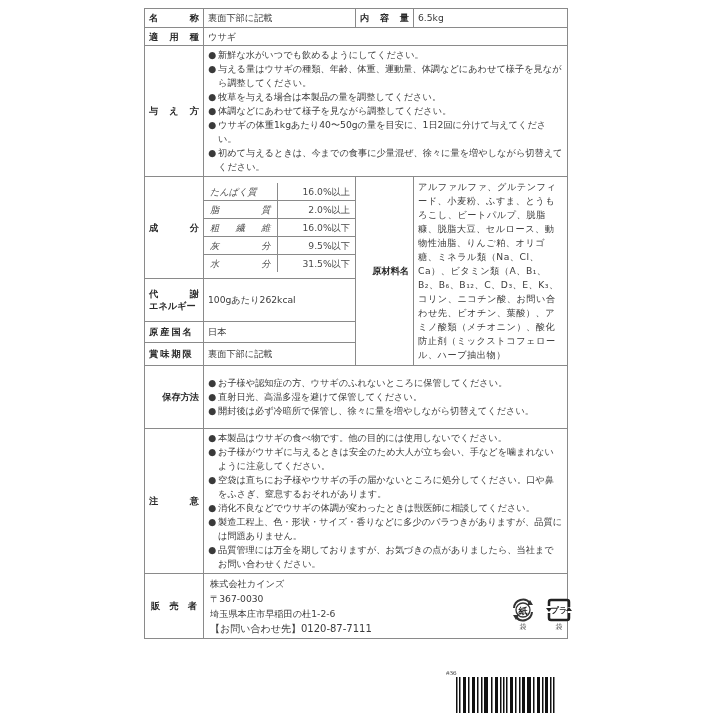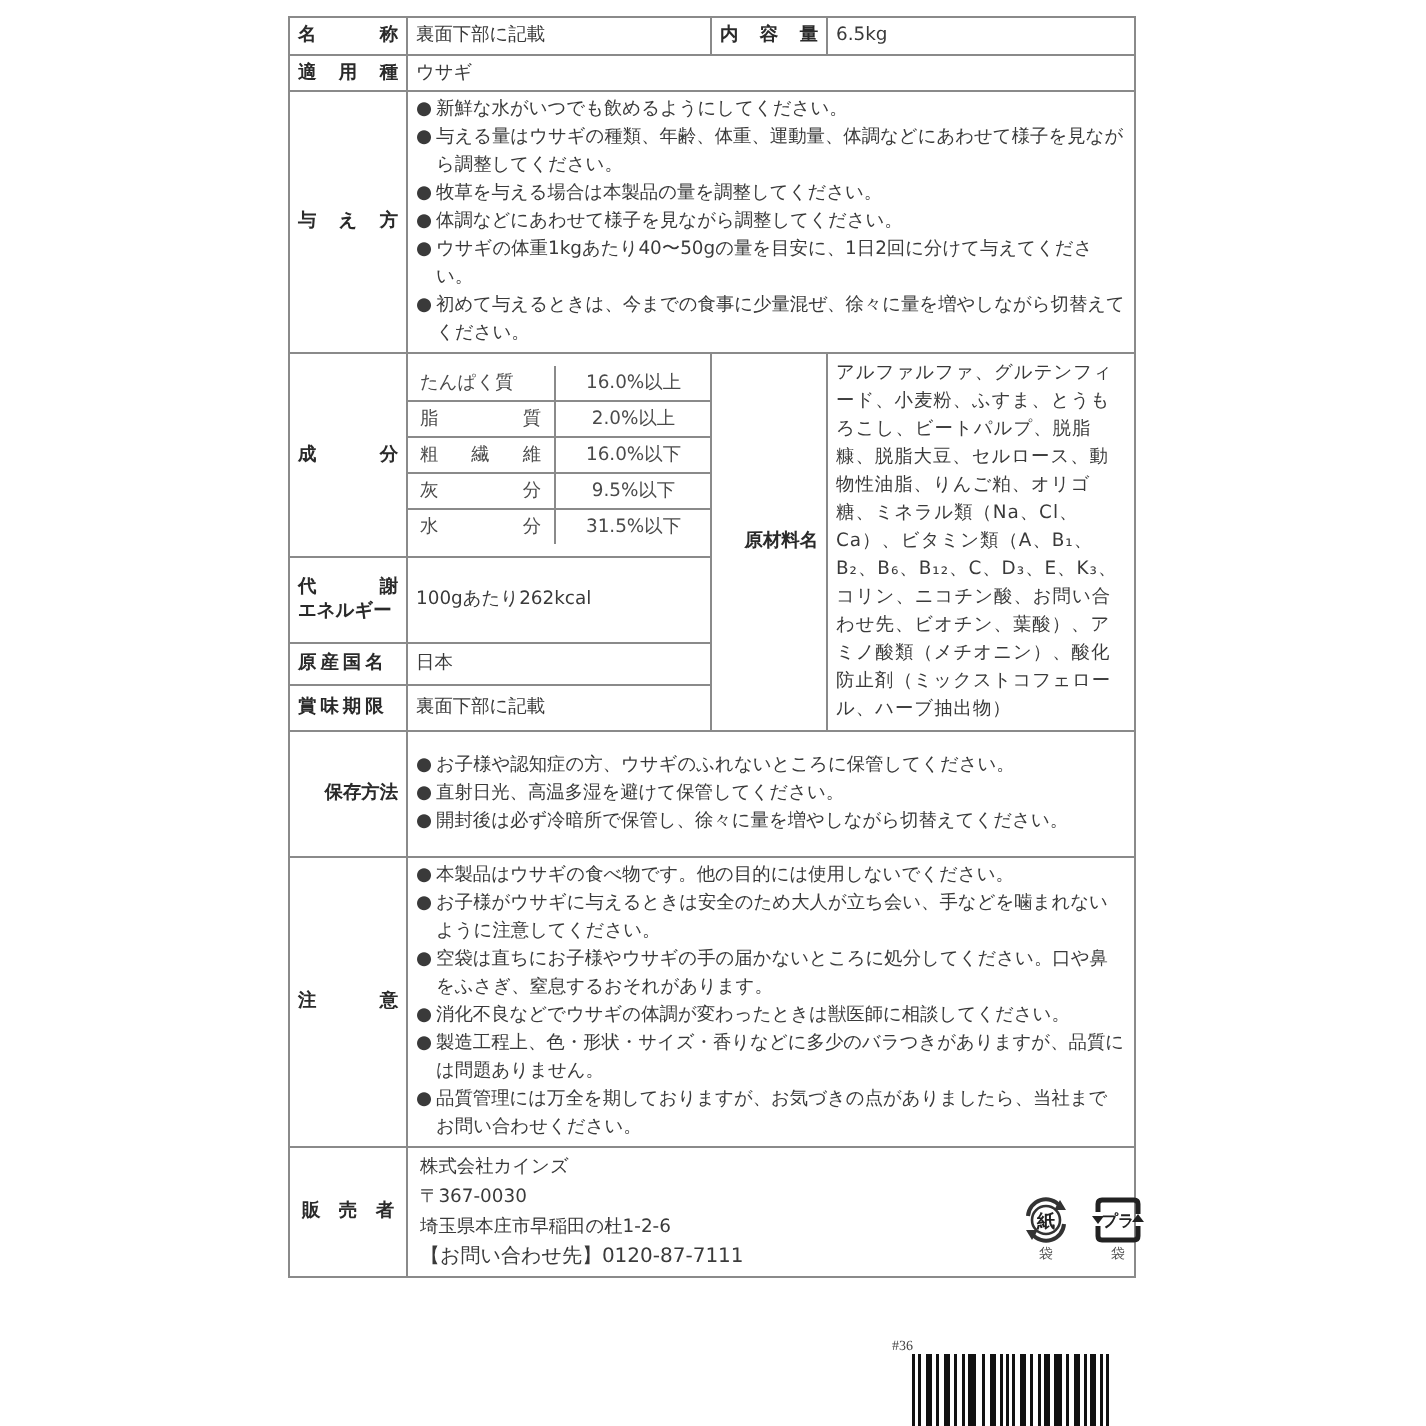--- a/index.html
+++ b/index.html
@@ -17,22 +17,22 @@
   .center-hd { text-align: right; }
   .bullets { padding: 2px 4px 2px 4px !important; }
   .bullet { display: flex; }
   .bullet .dot { flex: 0 0 auto; width: 10px; }
   .bullet .txt { flex: 1; }
   .nut-cell { padding: 0 !important; }
   .nut { width: 100%; border-collapse: collapse; table-layout: fixed; }
   .nut td { border: 1px solid #8a8a8a; height: 17px; padding: 0 6px; color: #4a4a4a; }
   .nut tr:first-child td { border-top: none; }
   .nut tr:last-child td { border-bottom: none; }
-  .nut td:first-child { border-left: none; }
-  .nut td.val { text-align: center; border-right: none; }
+  .nut td:first-child { border-left: none; font-style: italic; }
+  .nut td.val { text-align: right; border-right: none; }
   .ingredients { vertical-align: top !important; padding: 3px 4px !important; letter-spacing: 0.5px; }
   .energy-hd { line-height: 12px; }
   .seller { line-height: 15px; padding: 2px 6px !important; margin-top: 20px; }
   .icons { position: absolute; left: 510px; top: 598px; display: flex; gap: 10px; }
   .icon-wrap { display: flex; flex-direction: column; align-items: center; font-size: 7px; color: #555; }
   .barcode-area { position: absolute; left: 446px; top: 638px; width: 115px; }
   .bc-num { font-size: 7px; color: #444; font-family: Liberation Serif, serif; margin-top: 31px; }
   .bc-digits { font-family: "DejaVu Sans", sans-serif; font-size: 11px; color: #333; letter-spacing: 0.5px; margin-top: -2px; }
 </style>
 </head>

